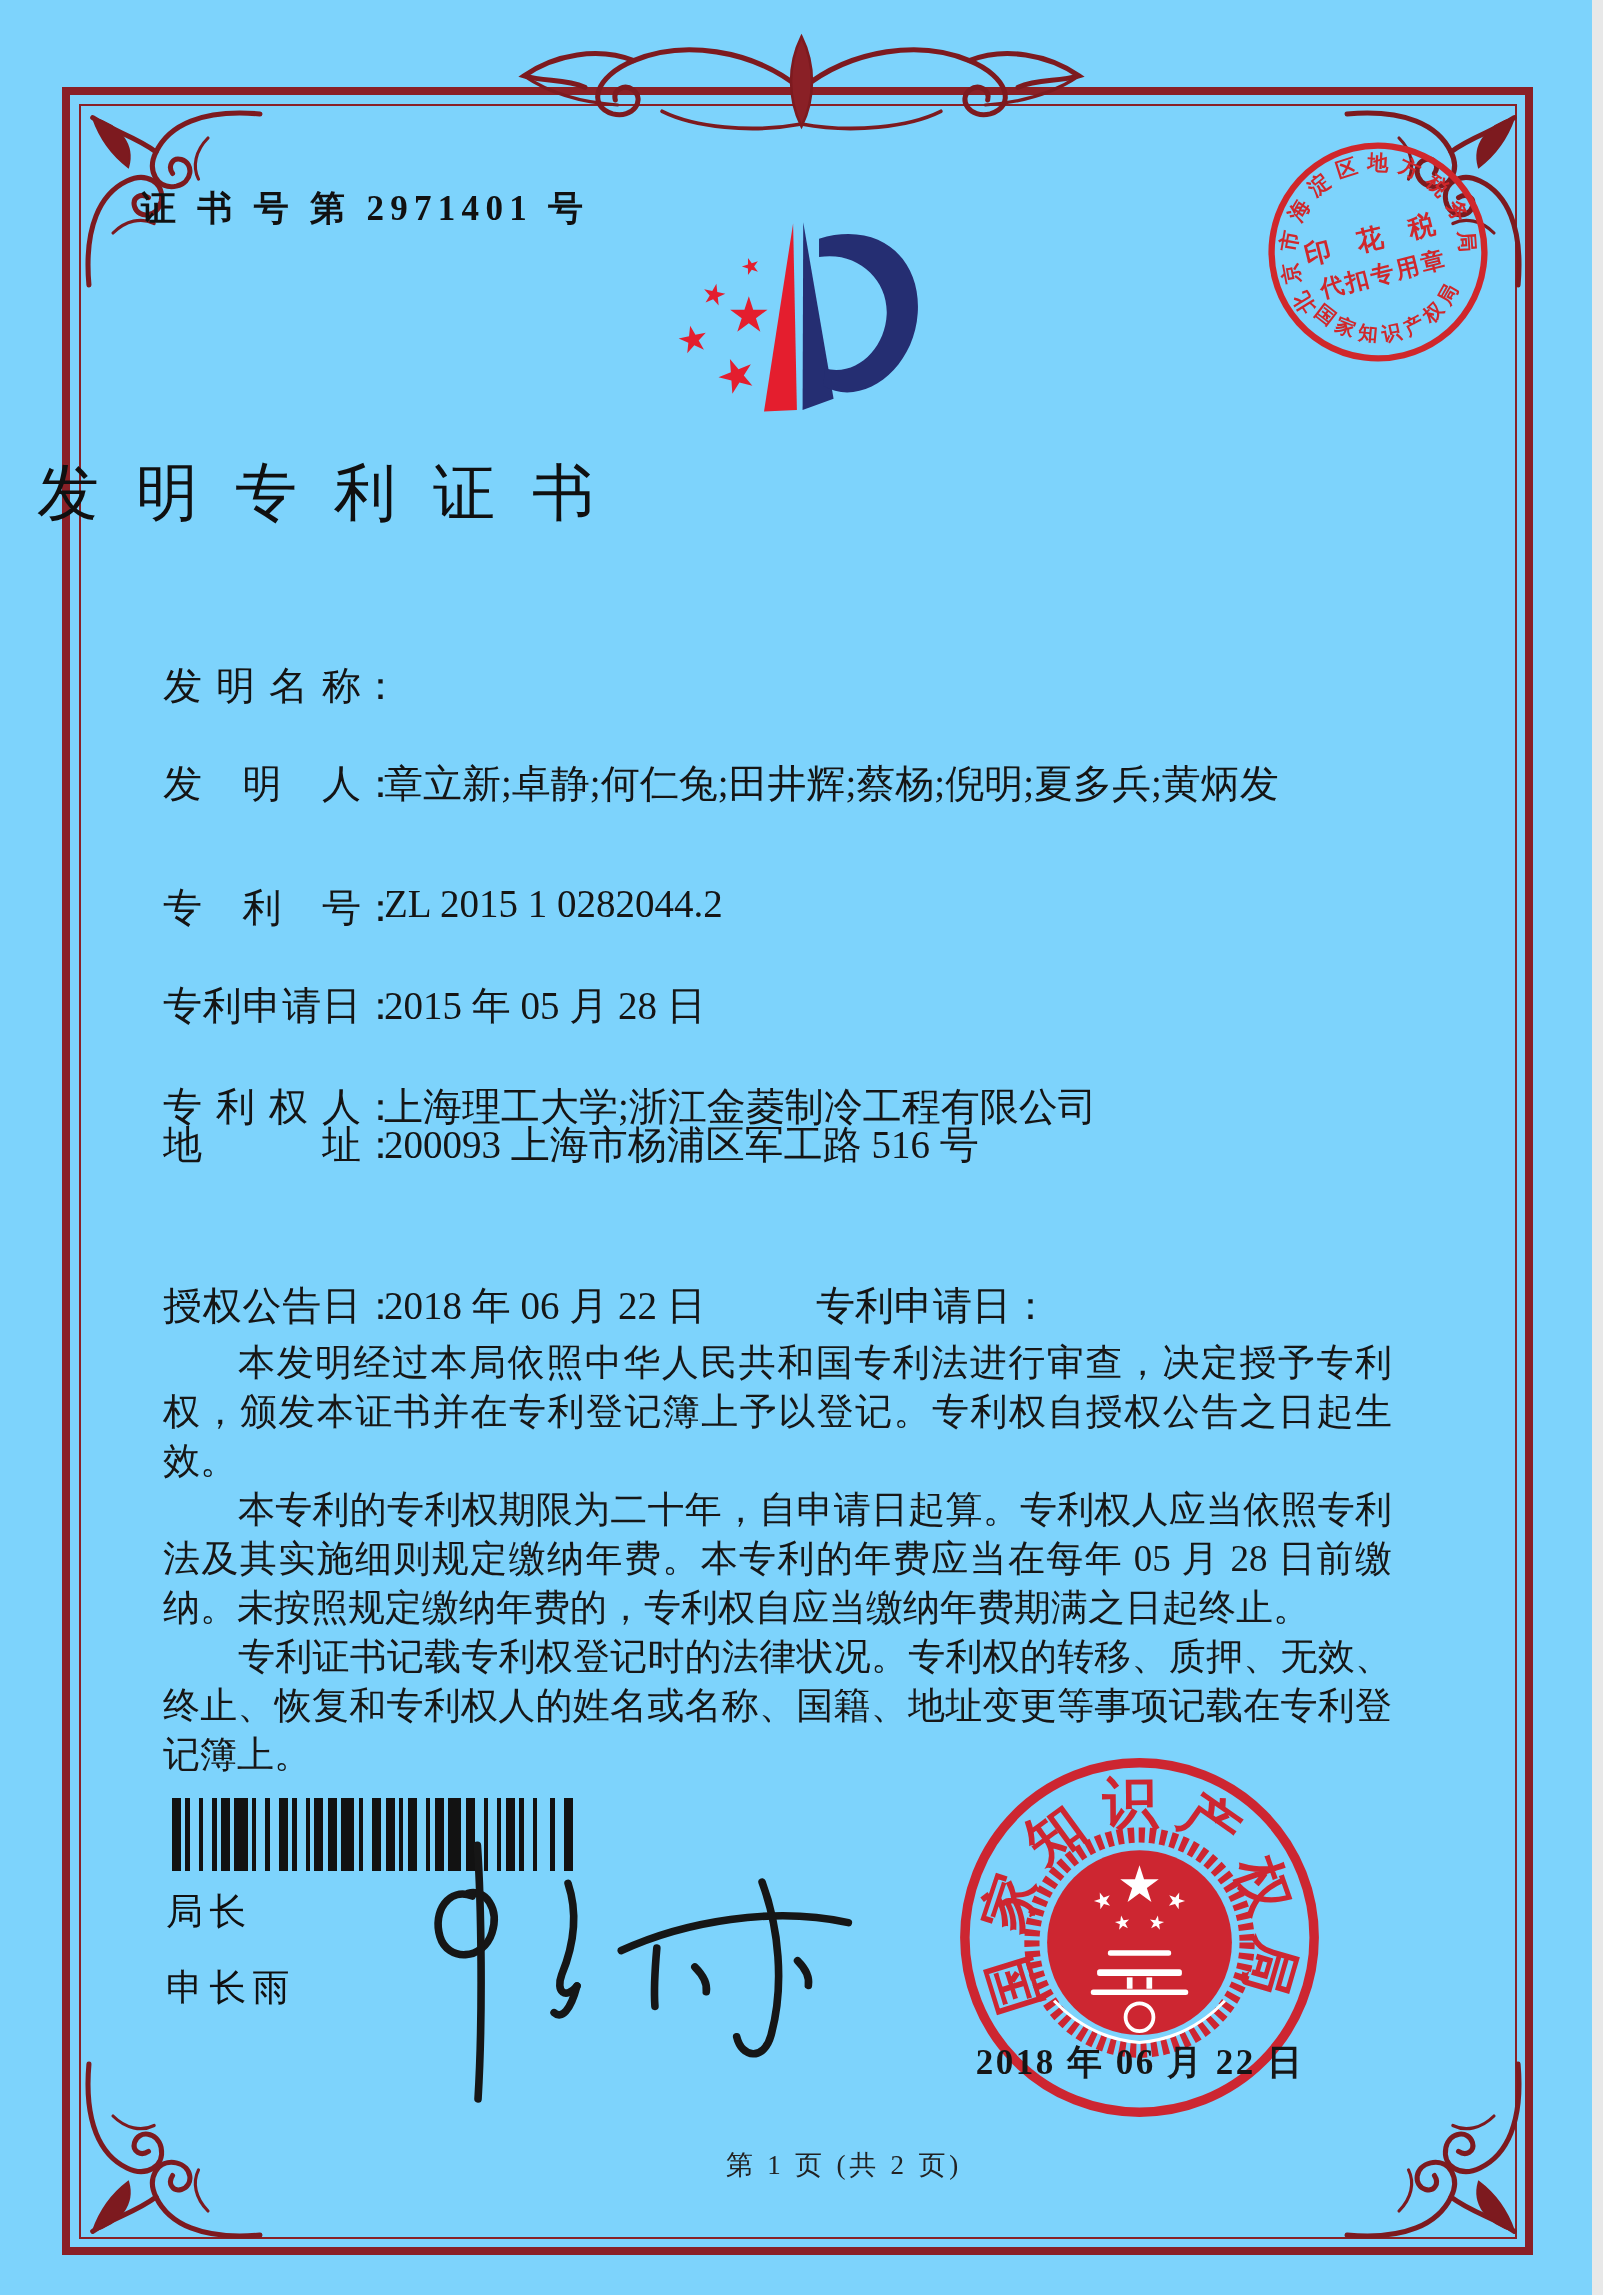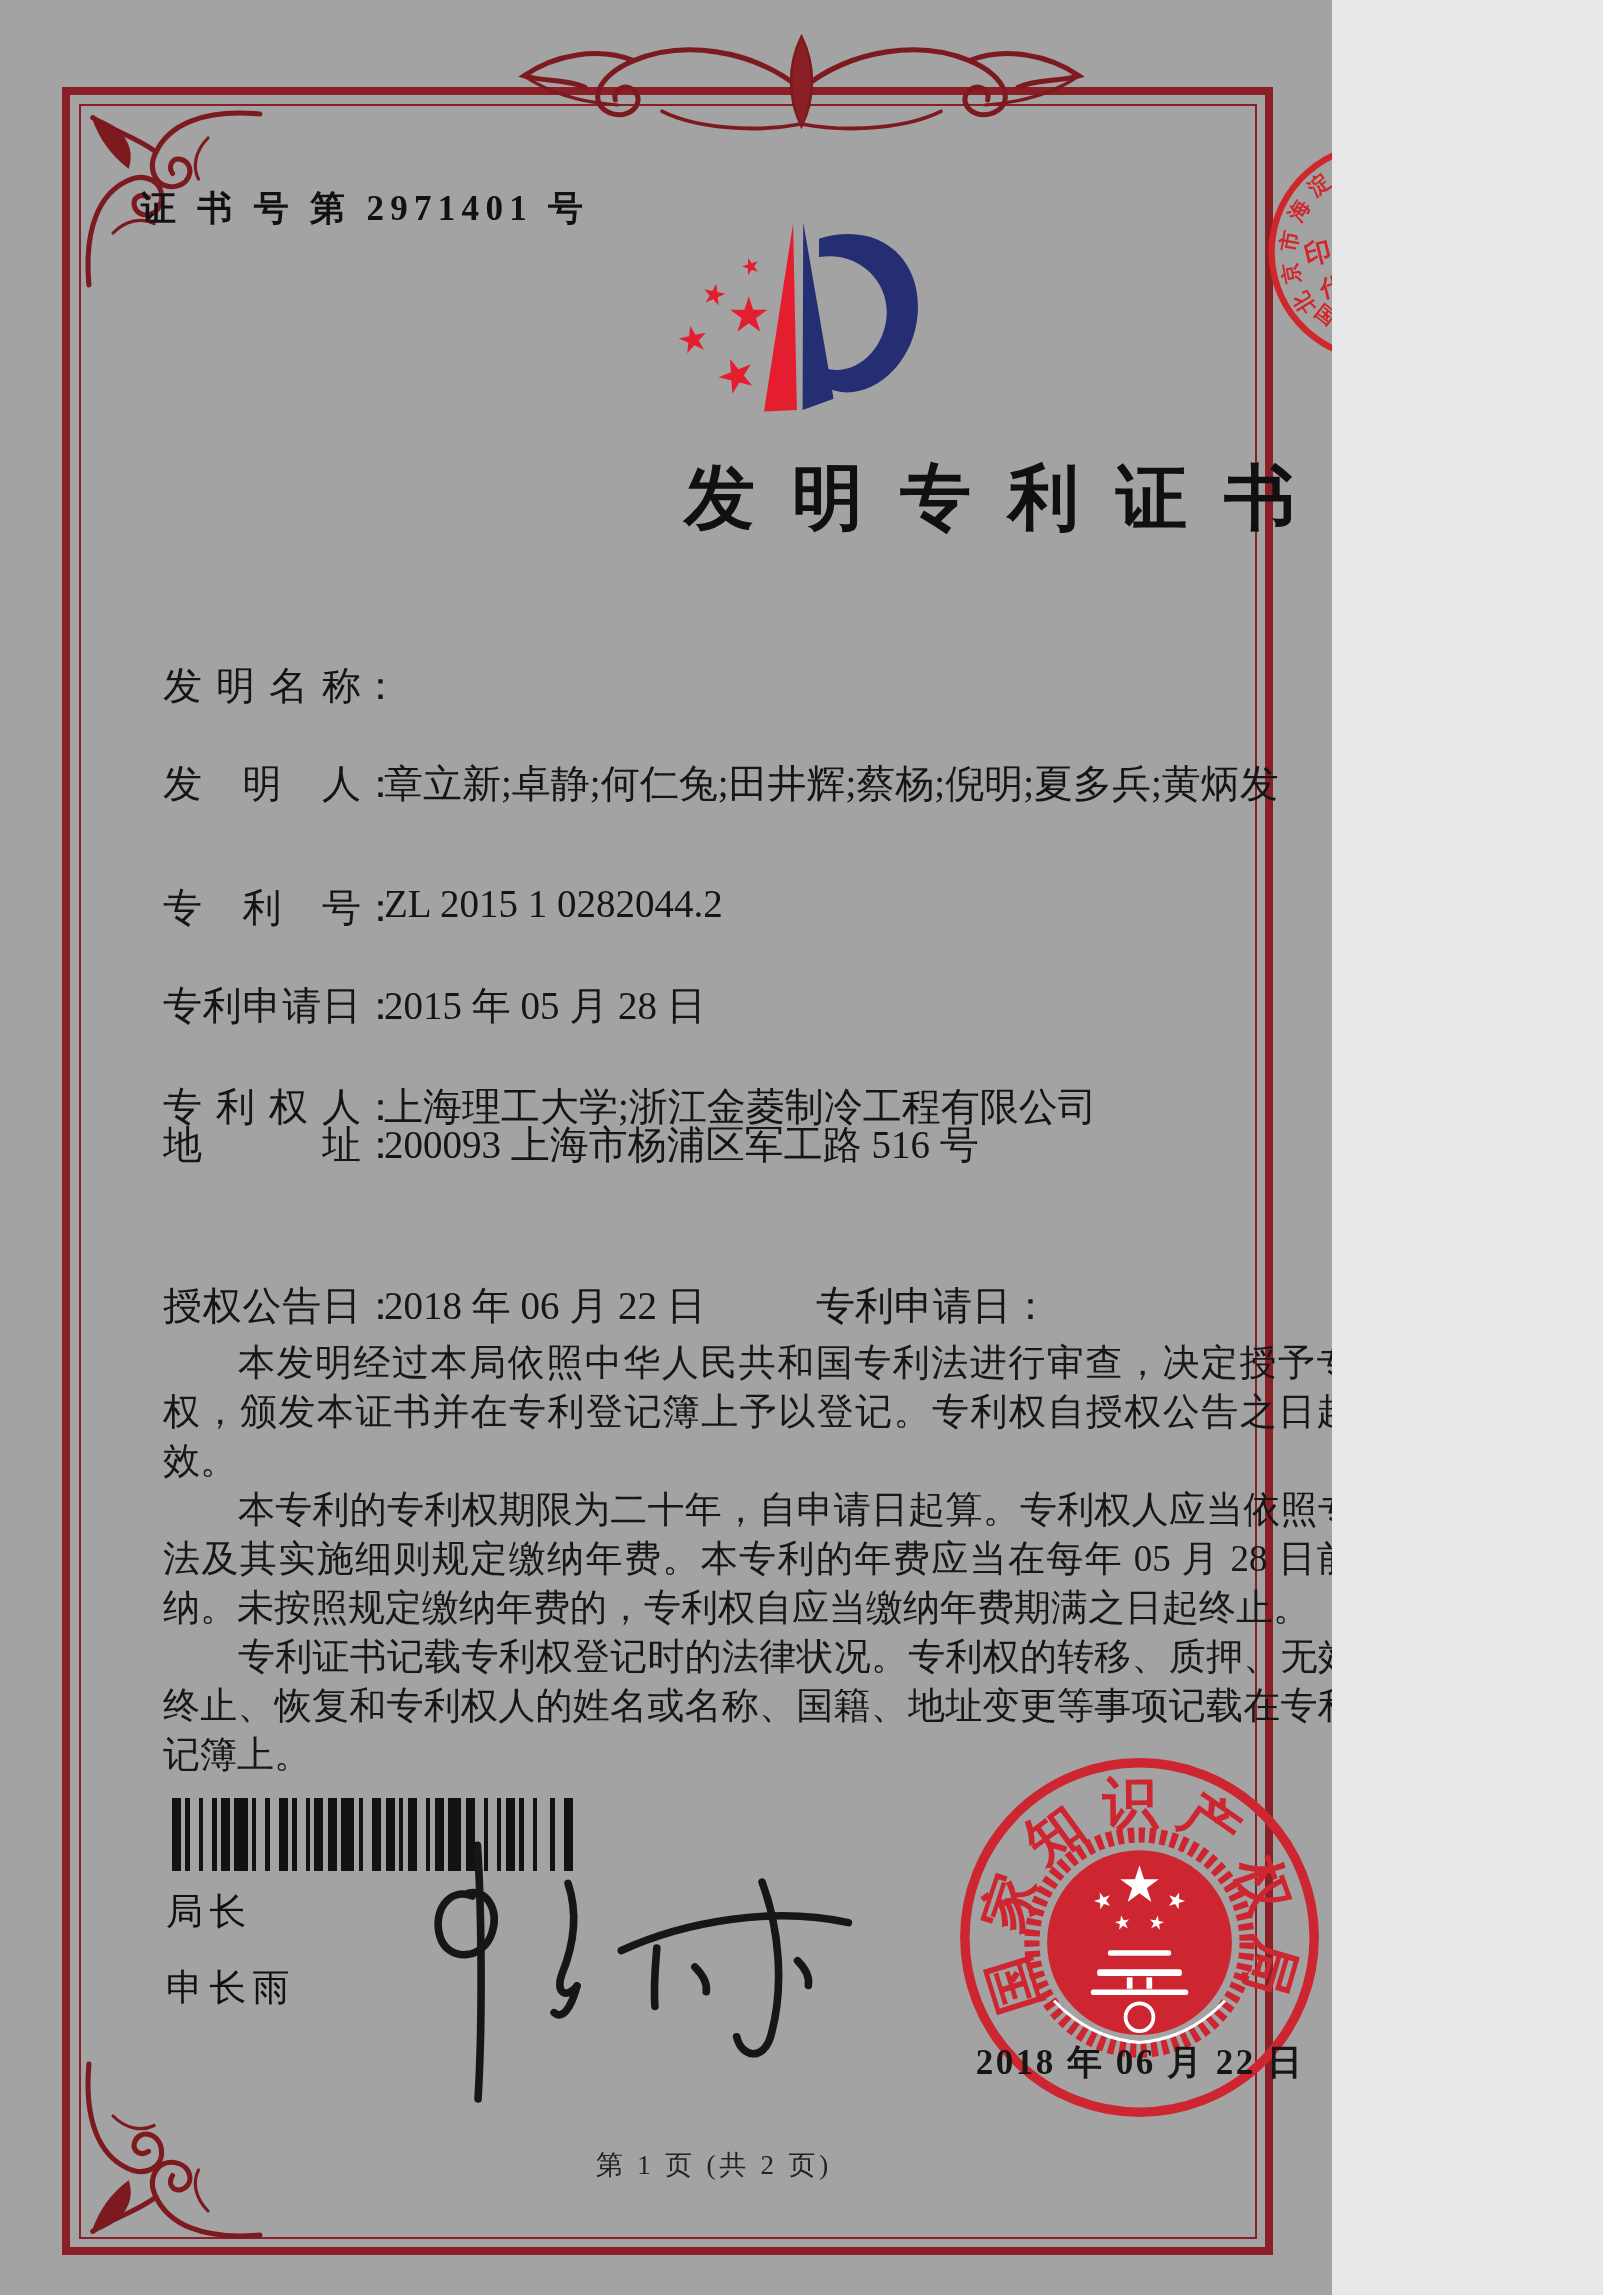--- a/index.html
+++ b/index.html
@@ -1,26 +1,26 @@
 <!DOCTYPE html>
 <html style="font-size:10px"><head>
 <meta charset="utf-8">
 <style>
   html,body{margin:0;padding:0;background:#e8e8e8;}
   .page{
-    position:relative; width:1332px; height:2295px; background:#a3a3a3;
+    position:relative; width:1592px; height:2295px; background:#7dd3fc;
     font-family:"Liberation Serif","DejaVu Serif",serif; color:#1a1a1a; overflow:hidden;
   }
   
   .frame-outer{position:absolute;left:62px;top:87px;right:59px;bottom:40px;border:8.2px solid #8a2026;}
   .frame-inner{position:absolute;left:79px;top:104px;right:75px;bottom:56px;border:2.5px solid #8a2026;}
   .ornament{position:absolute;pointer-events:none;}
   
   .cert-no{position:absolute;left:141px;top:185px;font-size:35px;letter-spacing:6.3px;font-weight:bold;color:#111;}
-  .title{position:absolute;left:0;width:100%;top:451px;text-align:right;font-size:71px;font-weight:bold;letter-spacing:37px;text-indent:37px;color:#101010;}
+  .title{position:absolute;left:0;width:100%;top:451px;text-align:left;font-size:62px;font-weight:normal;letter-spacing:37px;text-indent:37px;color:#101010;}
   
   .row{position:absolute;display:flex;font-size:39px;color:#151515;white-space:nowrap;justify-content:center;}
   .flabel{display:inline-block;width:198px;text-align:justify;text-align-last:justify;}
   .fcolon{display:inline-block;width:23px;}
   .fvalue{display:inline-block;}
   .vline{position:absolute;font-size:39px;color:#151515;white-space:nowrap;}
   
   .body-text{position:absolute;left:163px;top:1338px;width:1229px;font-size:37px;line-height:49px;text-align:justify;color:#171717;}
   .body-text p{margin:0;text-indent:75px;}
   

